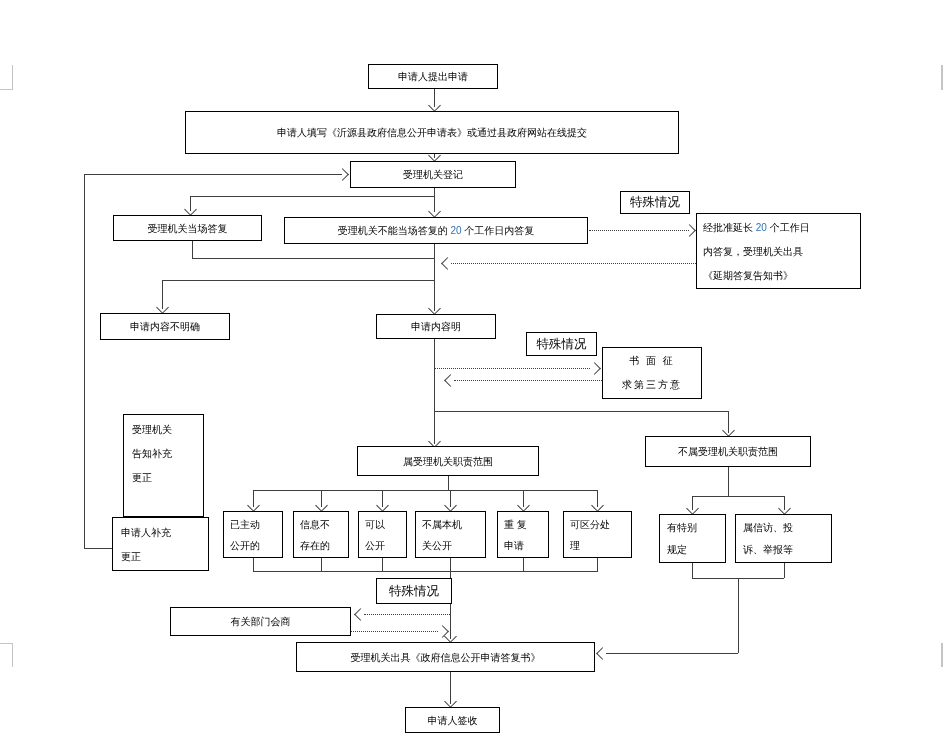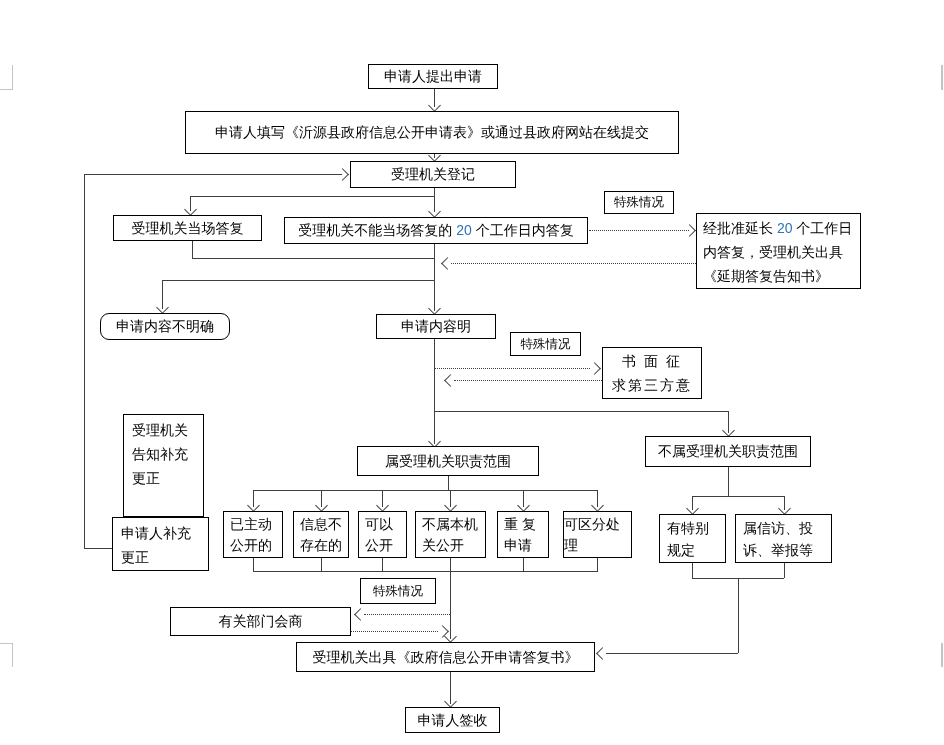--- a/index.html
+++ b/index.html
@@ -1,22 +1,22 @@
 <!DOCTYPE html>
 <html><head>
 <meta charset="utf-8">
 <style>
   html,body{margin:0;padding:0;background:#fff;}
   body{font-family:"Liberation Sans","DejaVu Sans",sans-serif;color:#000;}
   .canvas{position:relative;width:944px;height:745px;background:#fff;overflow:hidden;}
   .node{position:absolute;box-sizing:border-box;border:1px solid #000;background:#fff;
-        font-size:14px;line-height:23px;display:flex;flex-direction:column;
+        font-size:10px;line-height:23px;display:flex;flex-direction:column;
         align-items:center;justify-content:center;text-align:center;white-space:nowrap;}
   .node.tl{align-items:flex-start;justify-content:flex-start;text-align:left;}
-  .label{font-size:12.5px;}
+  .label{font-size:12.5px;margin-left:16px;}
   .hline,.vline{position:absolute;background:#3f3f3f;}
   .hline{height:1px;}
   .vline{width:1px;}
   .dh{position:absolute;height:0;border-top:1.5px dotted #3f3f3f;}
   .ah{position:absolute;width:8px;height:8px;background:transparent;
       border-left:1.4px solid #3f3f3f;border-bottom:1.4px solid #3f3f3f;}
   .ah-d{transform:rotate(-45deg);}
   .ah-r{transform:rotate(-135deg);}
   .ah-l{transform:rotate(45deg);}
   .num{color:#2e74b5;}
@@ -145,21 +145,21 @@
   <div class="node label" style="left:604px;top:191px;width:70px;height:23px;">
     <span>特殊情况</span>
   </div>
 
   <div class="node tl" style="left:696px;top:213px;width:165px;height:76px;padding:2px 6px;line-height:24px;">
     <span><span>经批准延长 </span><span class="num">20</span><span> 个工作日</span></span>
     <span>内答复，受理机关出具</span>
     <span>《延期答复告知书》</span>
   </div>
 
-  <div class="node" style="left:100px;top:313px;width:130px;height:27px;border-radius:9px;">
+  <div class="node" style="left:100px;top:313px;width:130px;height:27px;">
     <span>申请内容不明确</span>
   </div>
 
   <div class="node" style="left:376px;top:314px;width:120px;height:25px;">
     <span>申请内容明</span>
   </div>
 
   <div class="node label" style="left:510px;top:332px;width:71px;height:24px;">
     <span>特殊情况</span>
   </div>
@@ -206,21 +206,21 @@
   <div class="node tl" style="left:415px;top:511px;width:71px;height:47px;padding:2px 0 0 6px;line-height:21px;">
     <span>不属本机</span>
     <span>关公开</span>
   </div>
 
   <div class="node tl" style="left:497px;top:511px;width:52px;height:47px;padding:2px 0 0 6px;line-height:21px;">
     <span>重 复</span>
     <span>申请</span>
   </div>
 
-  <div class="node tl" style="left:563px;top:511px;width:69px;height:47px;padding:2px 0 0 0;line-height:21px;">
+  <div class="node tl" style="left:563px;top:511px;width:69px;height:47px;padding:2px 0 0 6px;line-height:21px;">
     <span>可区分处</span>
     <span>理</span>
   </div>
 
   <div class="node tl" style="left:659px;top:514px;width:67px;height:49px;padding:2px 0 12px 7px;line-height:22px;">
     <span>有特别</span>
     <span>规定</span>
   </div>
 
   <div class="node tl" style="left:735px;top:514px;width:97px;height:49px;padding:2px 0 0 7px;line-height:22px;">

